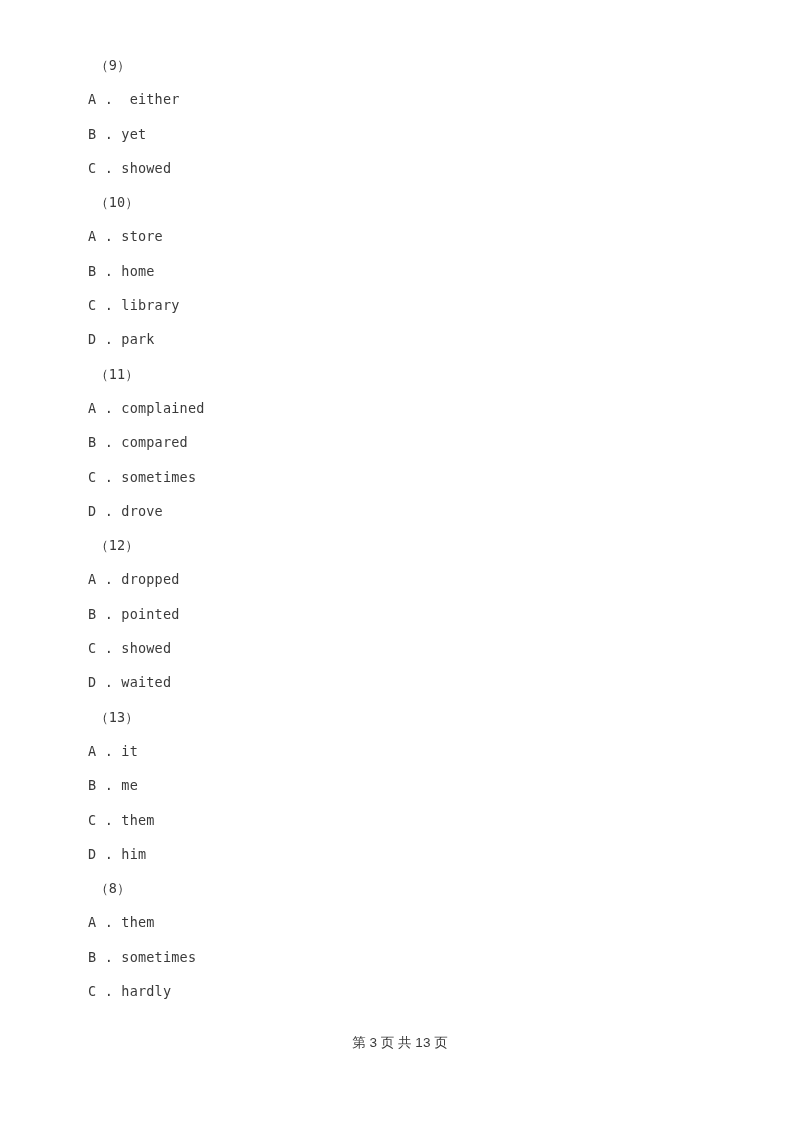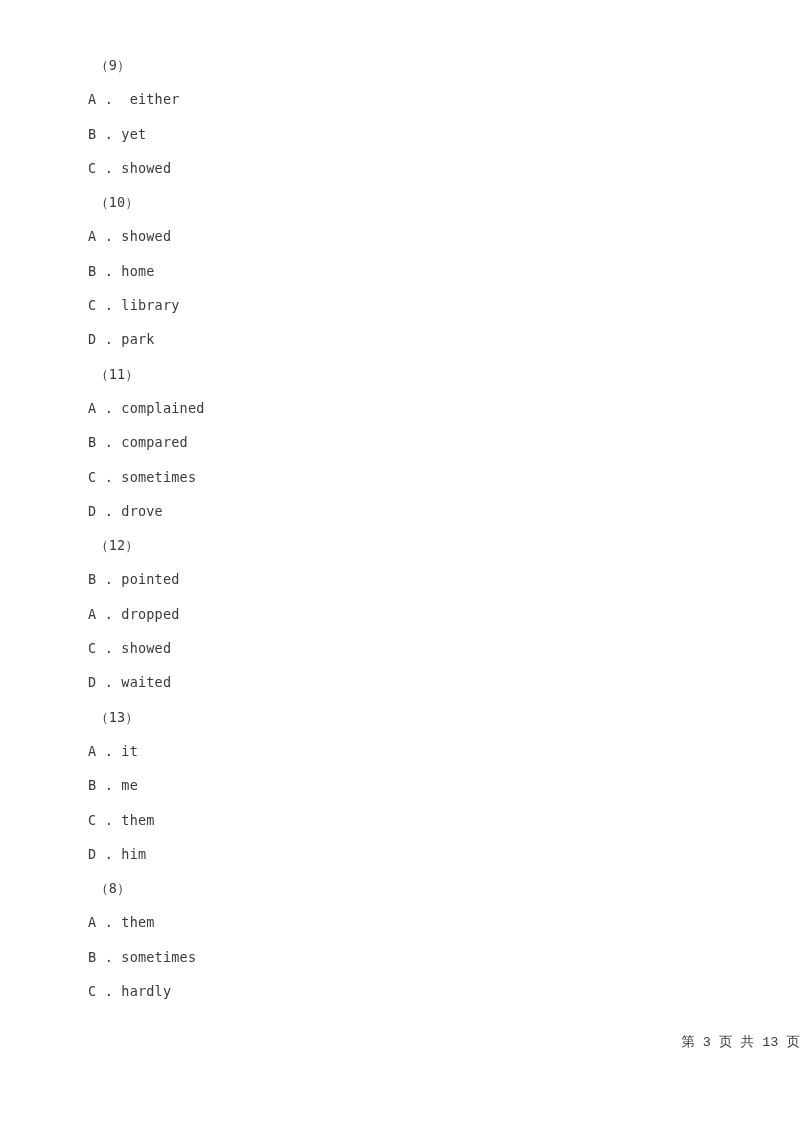--- a/index.html
+++ b/index.html
@@ -31,51 +31,51 @@
     letter-spacing: 0.2px;
   }
   .line.group-number {
     padding-left: 7px;
   }
   .footer {
     position: absolute;
     left: 0;
     top: 1032px;
     width: 800px;
-    text-align: right;
+    text-align: center;
     font-size: 13.5px;
     line-height: 22px;
     color: #3a3a3a;
     white-space: pre;
-    font-family: Liberation Mono, monospace;
+    font-family: Liberation Sans, sans-serif;
   }
 </style>
 </head>
 <body>
 
 <div class="page">
 
   <div class="content">
       <div class="line group-number">（9）</div>
       <div class="line">A .  either</div>
       <div class="line">B . yet</div>
       <div class="line">C . showed</div>
       <div class="line group-number">（10）</div>
-      <div class="line">A . showed</div>
+      <div class="line">A . store</div>
       <div class="line">B . home</div>
       <div class="line">C . library</div>
       <div class="line">D . park</div>
       <div class="line group-number">（11）</div>
       <div class="line">A . complained</div>
       <div class="line">B . compared</div>
       <div class="line">C . sometimes</div>
       <div class="line">D . drove</div>
       <div class="line group-number">（12）</div>
+      <div class="line">A . dropped</div>
       <div class="line">B . pointed</div>
-      <div class="line">A . dropped</div>
       <div class="line">C . showed</div>
       <div class="line">D . waited</div>
       <div class="line group-number">（13）</div>
       <div class="line">A . it</div>
       <div class="line">B . me</div>
       <div class="line">C . them</div>
       <div class="line">D . him</div>
       <div class="line group-number">（8）</div>
       <div class="line">A . them</div>
       <div class="line">B . sometimes</div>

